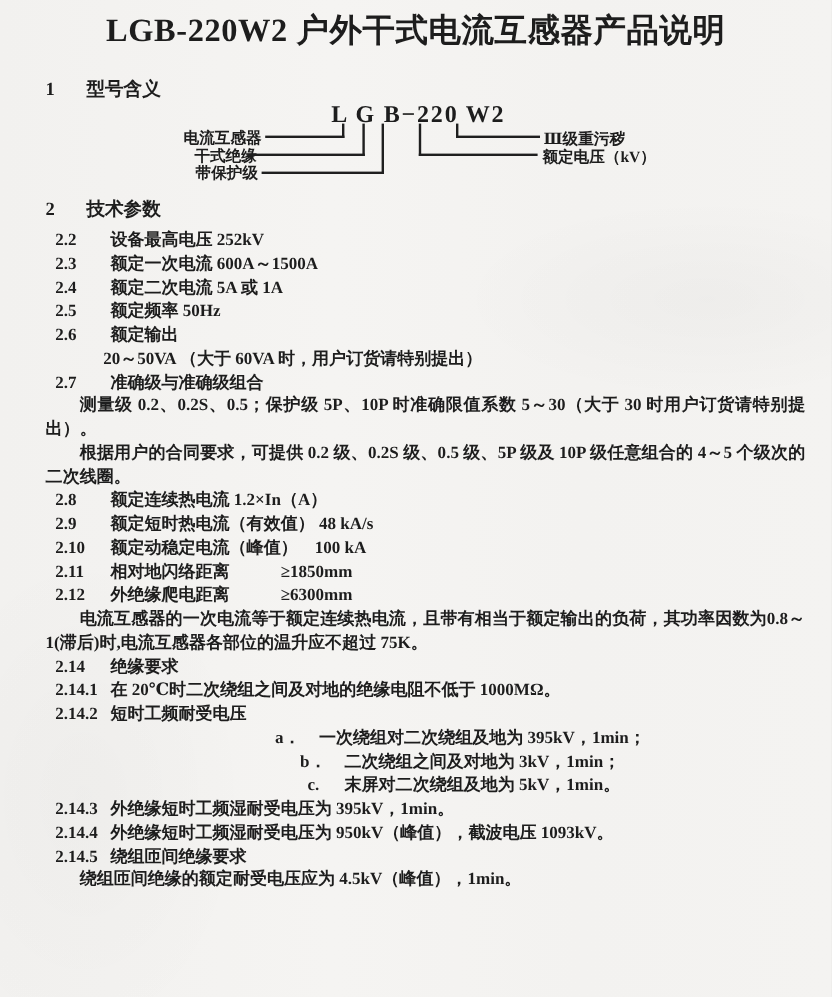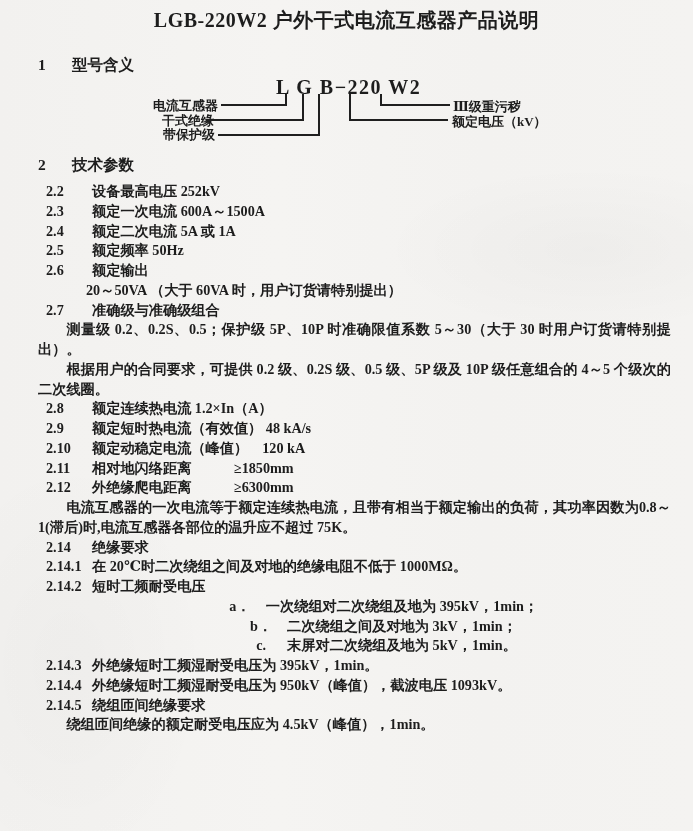--- a/index.html
+++ b/index.html
@@ -16,21 +16,21 @@
       radial-gradient(ellipse 300px 120px at 85% 30%, rgba(0,0,0,0.025), transparent 70%),
       radial-gradient(ellipse 200px 300px at 10% 80%, rgba(0,0,0,0.02), transparent 70%),
       linear-gradient(90deg, #f2f1ef 0%, #f5f4f2 40%, #f3f2f0 70%, #f4f3f1 100%);
     color: #1d1d1d;
     font-weight: bold;
     overflow: hidden;
     box-sizing: border-box;
   }
   .title {
     text-align: center;
-    font-size: 20px;
+    font-size: 27px;
     letter-spacing: 0.5px;
     padding-top: 7px;
   }
   .content {
     padding: 0 22px 0 38px;
   }
   .sec-heading {
     font-size: 15.5px;
     margin-top: 21px;
   }
@@ -143,21 +143,21 @@
         <div class="line item"><span class="num">2.3</span><span class="txt">额定一次电流 600A～1500A</span></div>
         <div class="line item"><span class="num">2.4</span><span class="txt">额定二次电流 5A 或 1A</span></div>
         <div class="line item"><span class="num">2.5</span><span class="txt">额定频率 50Hz</span></div>
         <div class="line item"><span class="num">2.6</span><span class="txt">额定输出</span></div>
         <div class="line indent1">20～50VA （大于 60VA 时，用户订货请特别提出）</div>
         <div class="line item"><span class="num">2.7</span><span class="txt">准确级与准确级组合</span></div>
         <div class="line para">测量级 0.2、0.2S、0.5；保护级 5P、10P 时准确限值系数 5～30（大于 30 时用户订货请特别提出）。</div>
         <div class="line para">根据用户的合同要求，可提供 0.2 级、0.2S 级、0.5 级、5P 级及 10P 级任意组合的 4～5 个级次的二次线圈。</div>
         <div class="line item"><span class="num">2.8</span><span class="txt">额定连续热电流 1.2×In（A）</span></div>
         <div class="line item"><span class="num">2.9</span><span class="txt">额定短时热电流（有效值） 48 kA/s</span></div>
-        <div class="line item"><span class="num">2.10</span><span class="txt">额定动稳定电流（峰值）　120 kA</span></div>
+        <div class="line item"><span class="num">2.10</span><span class="txt">额定动稳定电流（峰值）　100 kA</span></div>
         <div class="line item"><span class="num">2.11</span><span class="txt">相对地闪络距离　　　≥1850mm</span></div>
         <div class="line item"><span class="num">2.12</span><span class="txt">外绝缘爬电距离　　　≥6300mm</span></div>
         <div class="line para">电流互感器的一次电流等于额定连续热电流，且带有相当于额定输出的负荷，其功率因数为0.8～1(滞后)时,电流互感器各部位的温升应不超过 75K。</div>
         <div class="line item"><span class="num">2.14</span><span class="txt">绝缘要求</span></div>
         <div class="line item"><span class="num">2.14.1</span><span class="txt">在 20℃时二次绕组之间及对地的绝缘电阻不低于 1000MΩ。</span></div>
         <div class="line item"><span class="num">2.14.2</span><span class="txt">短时工频耐受电压</span></div>
         <div class="line sub"><span class="num">a．</span><span class="txt">一次绕组对二次绕组及地为 395kV，1min；</span></div>
         <div class="line sub"><span class="num">b．</span><span class="txt">二次绕组之间及对地为 3kV，1min；</span></div>
         <div class="line sub"><span class="num">c.</span><span class="txt">末屏对二次绕组及地为 5kV，1min。</span></div>
         <div class="line item"><span class="num">2.14.3</span><span class="txt">外绝缘短时工频湿耐受电压为 395kV，1min。</span></div>

